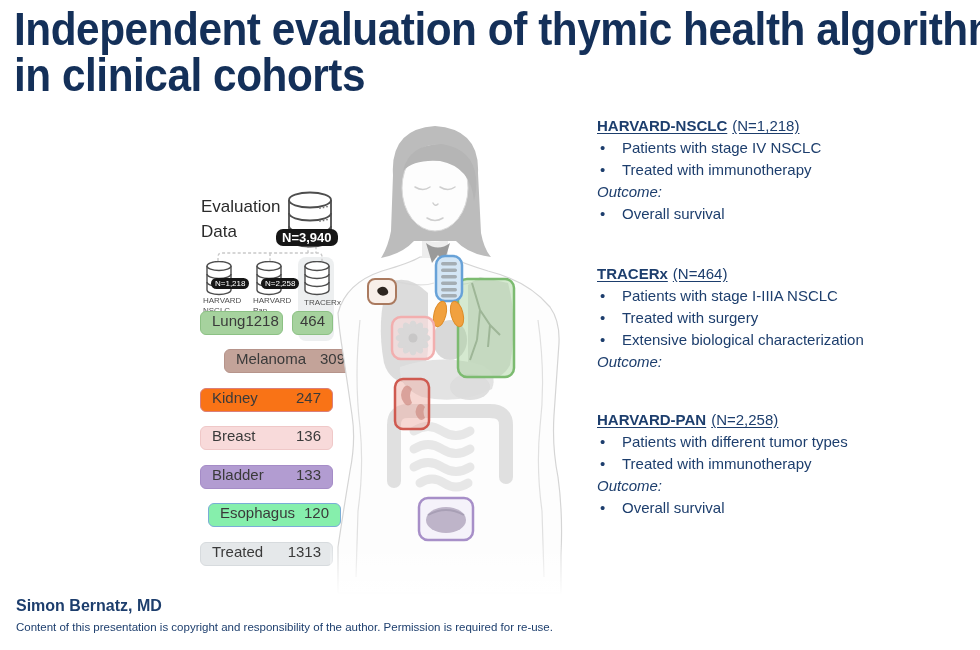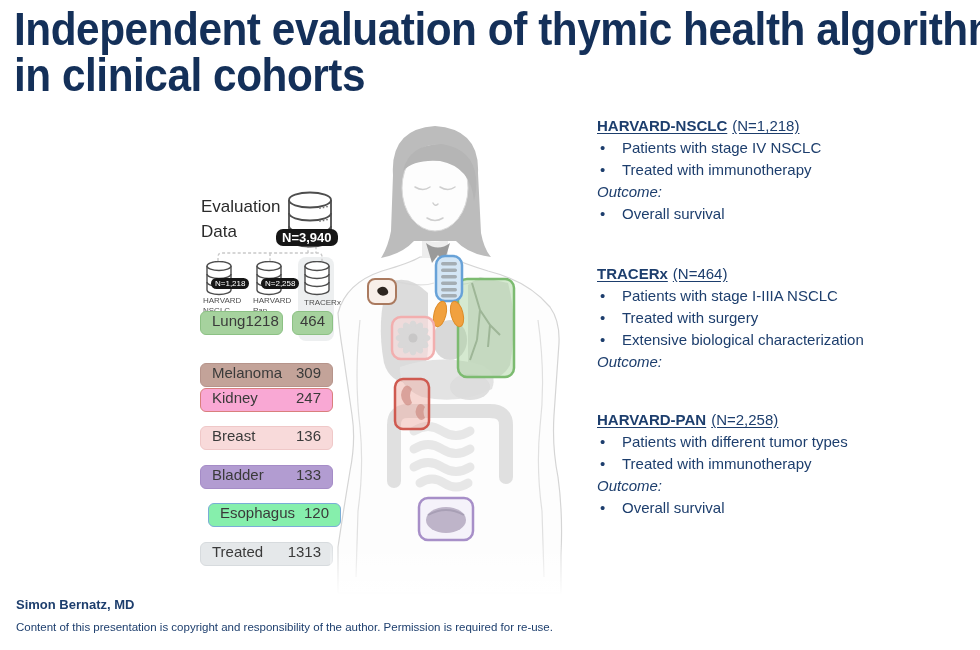--- a/index.html
+++ b/index.html
@@ -22,21 +22,21 @@
   .connector-svg { position:absolute; left:190px; top:183px; }
 
   
   .rows { position:absolute; left:200px; top:311px; width:140px; }
   .trow { position:absolute; height:24px; border-radius:6px; display:flex; align-items:flex-start;
           justify-content:space-between; padding:0 11px; box-sizing:border-box;
           font-size:15px; color:#3a3a3a; border:1px solid rgba(0,0,0,0.08); }
   .trow.full { width:133px; left:0; }
   .c-lung { background:#a6d29e; border-color:#8cc184; }
   .c-melanoma { background:#c3a399; border-color:#b6948b; }
-  .c-kidney { background:#f9a8d4; border-color:#d97f7c; }
+  .c-kidney { background:#f97316; border-color:#d97f7c; }
   .c-breast { background:#f8dada; border-color:#efc8c8; }
   .c-bladder { background:#b29cd1; border-color:#a58cc7; }
   .c-esophagus { background:#86efac; border-color:#7aadd6;margin-left:8px; }
   .c-others { background:#e5e8ea; border-color:#d7dbde; }
 
   
   .body-figure { position:absolute; left:330px; top:115px; }
 
   
   .panels { position:absolute; left:597px; top:115px; width:378px; color:#1d3e6d; font-size:15px; line-height:22px; }
@@ -45,21 +45,21 @@
   .panel-heading .pname { font-weight:bold; }
   .panel-heading .pn { margin-left:5px; }
   .panel ul { list-style:none; margin:0; padding:0; }
   .panel li { position:relative; padding-left:25px; }
   .panel li::before { content:"\2022"; position:absolute; left:3px; }
   .outcome { font-style:italic; }
   .gap38 { height:38px; }
   .gap36 { height:36px; }
 
   
-  .footer-author { position:absolute; left:16px; top:597px; font-size:13px; font-weight:bold; color:#1d3e6d; }
+  .footer-author { position:absolute; left:16px; top:597px; font-size:16px; font-weight:bold; color:#1d3e6d; }
   .footer-copy { position:absolute; left:16px; top:621px; font-size:11.5px; color:#1d3e6d; }
 </style>
 </head>
 <body>
 
 <div class="slide">
 
   <div class="title">
     <div>Independent evaluation of thymic health algorithm</div>
     <div>in clinical cohorts</div>
@@ -135,21 +135,21 @@
   </div>
 
   <div class="rows">
     <div class="trow c-lung" style="top:0; left:0; width:83px;">
       <span>Lung</span>
       <span>1218</span>
     </div>
     <div class="trow c-lung" style="top:0; left:92px; width:41px; justify-content:center;">
       <span>464</span>
     </div>
-    <div class="trow full c-melanoma" style="top:52px;">
+    <div class="trow full c-melanoma" style="top:38px;margin-left:24px;">
       <span>Melanoma</span>
       <span>309</span>
     </div>
     <div class="trow full c-kidney" style="top:77px;">
       <span>Kidney</span>
       <span>247</span>
     </div>
     <div class="trow full c-breast" style="top:115px;">
       <span>Breast</span>
       <span>136</span>

